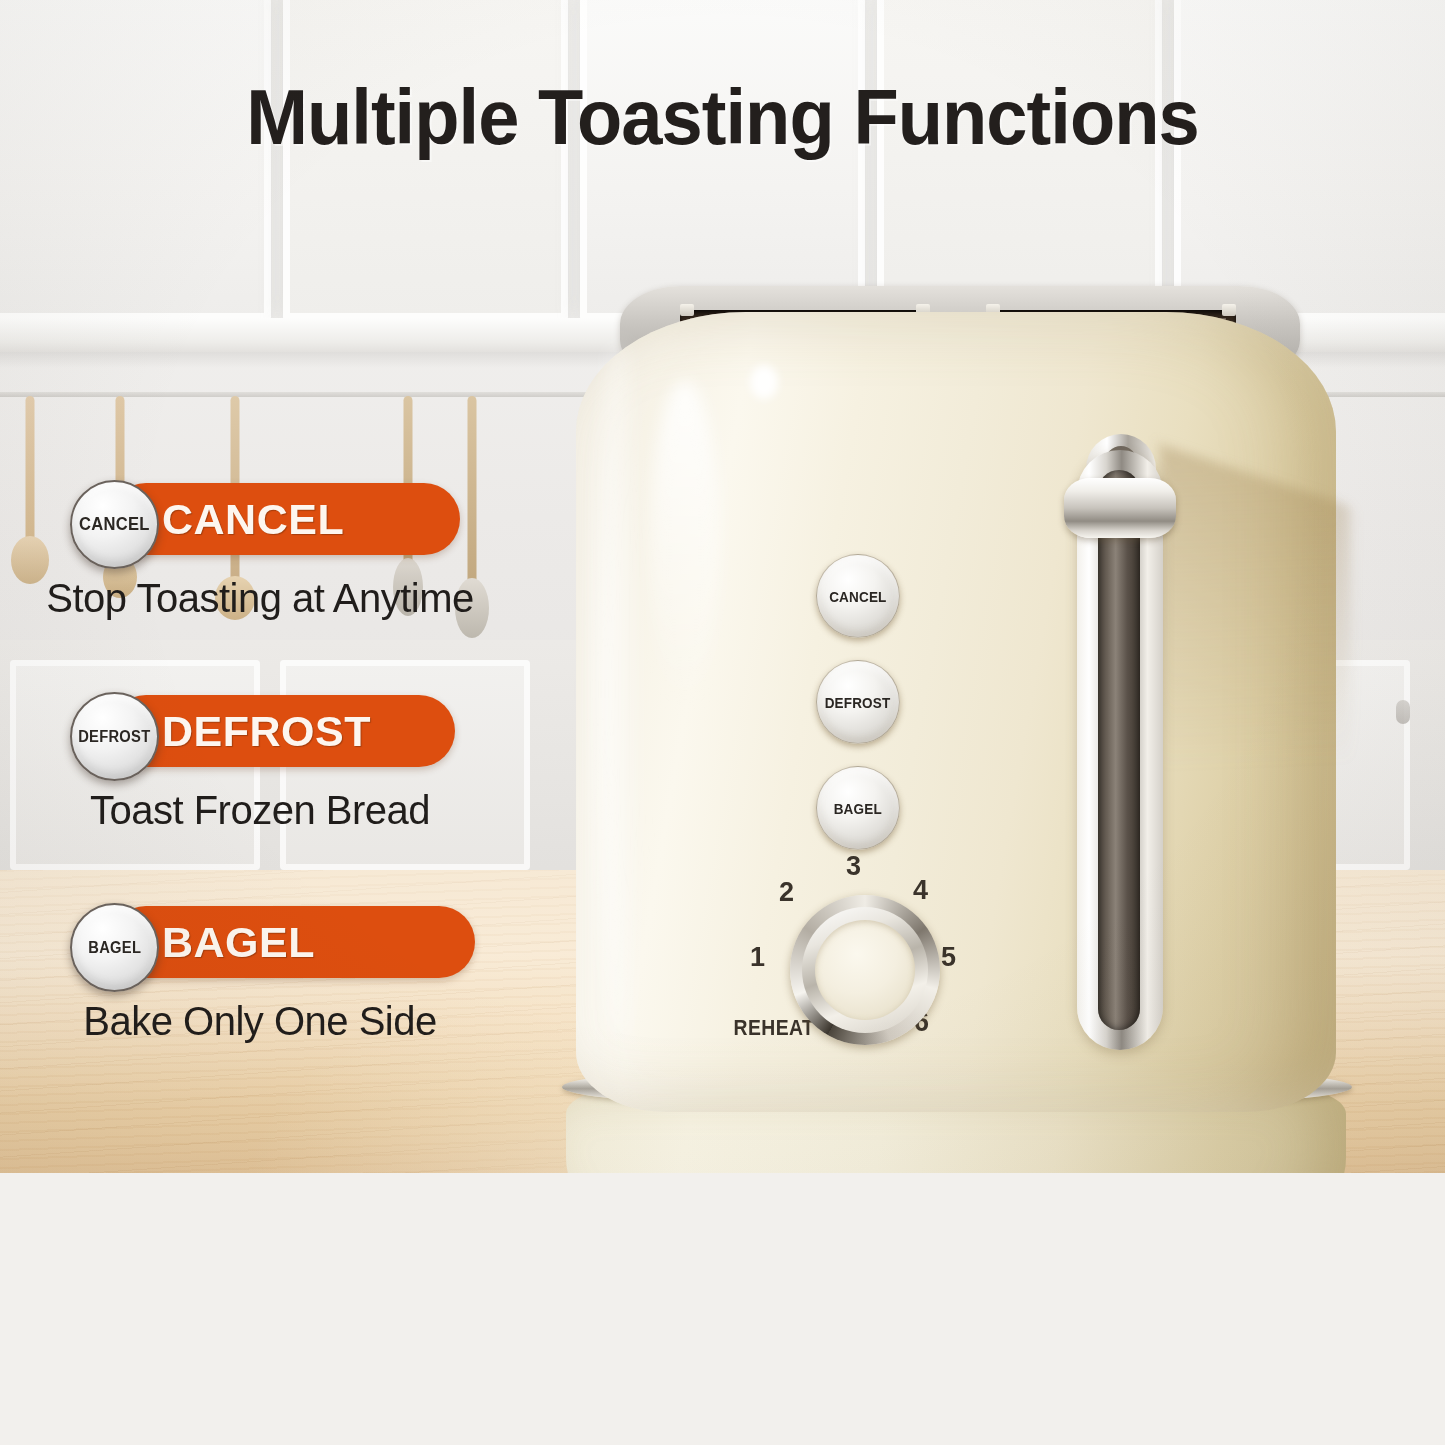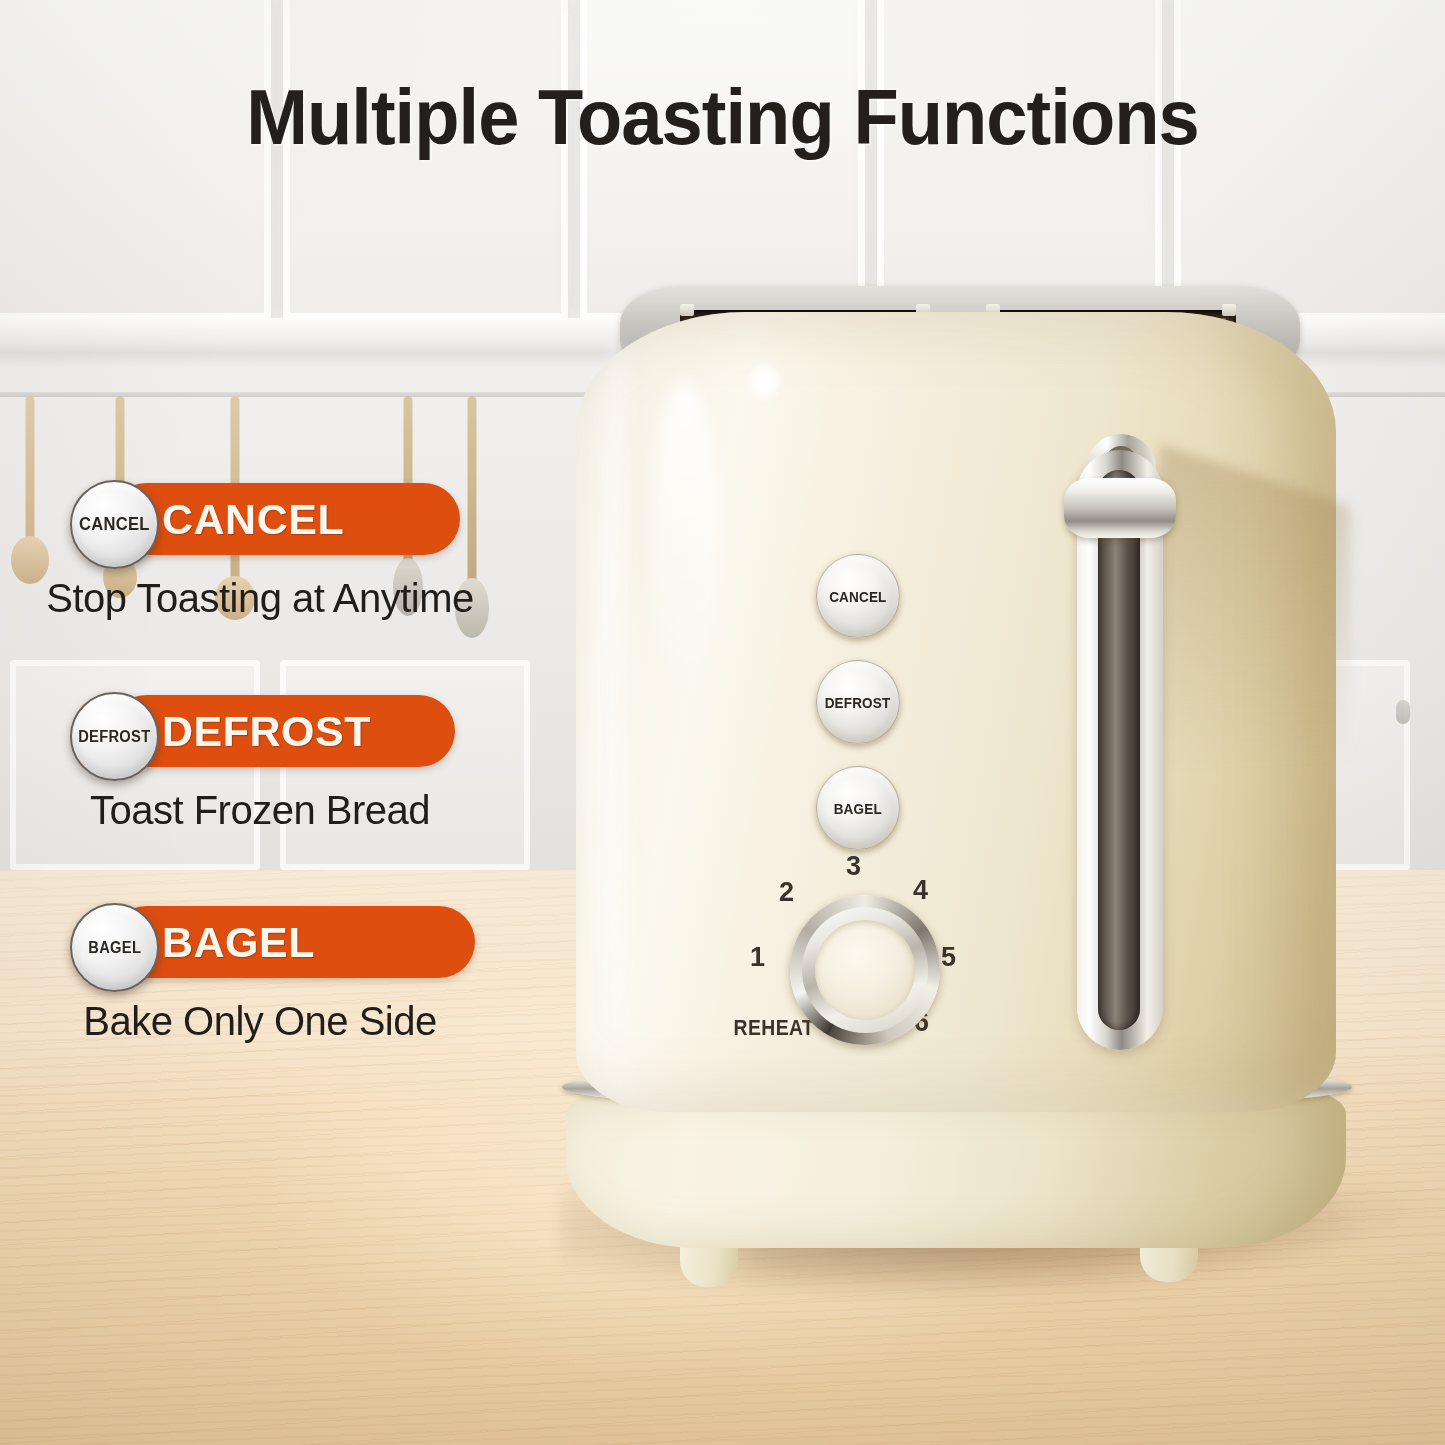--- a/index.html
+++ b/index.html
@@ -1,21 +1,21 @@
 <!DOCTYPE html>
 <html><head>
 <meta charset="utf-8">
 <style>
   html,body{margin:0;padding:0;}
   body{
     width:1445px;height:1445px;overflow:hidden;
     font-family:"Liberation Sans", sans-serif;
     background:#f2f0ed;
   }
-  .stage{position:relative;width:1445px;height:1445px;overflow:hidden;}
+  .stage{position:relative;width:1445px;height:1173px;overflow:hidden;}
 
   
   .bg{position:absolute;inset:0;overflow:hidden;}
   .bg-wall{
     position:absolute;inset:0;
     background:linear-gradient(180deg,#f6f5f3 0%,#f1f0ee 24%,#eceae8 44%,#e9e7e5 58%,#e6e4e2 66%,#e4e2e0 70%);
   }
   
   .cab-row{position:absolute;left:-20px;right:-20px;display:flex;gap:0;}
   .cab-top{top:-10px;height:330px;}

